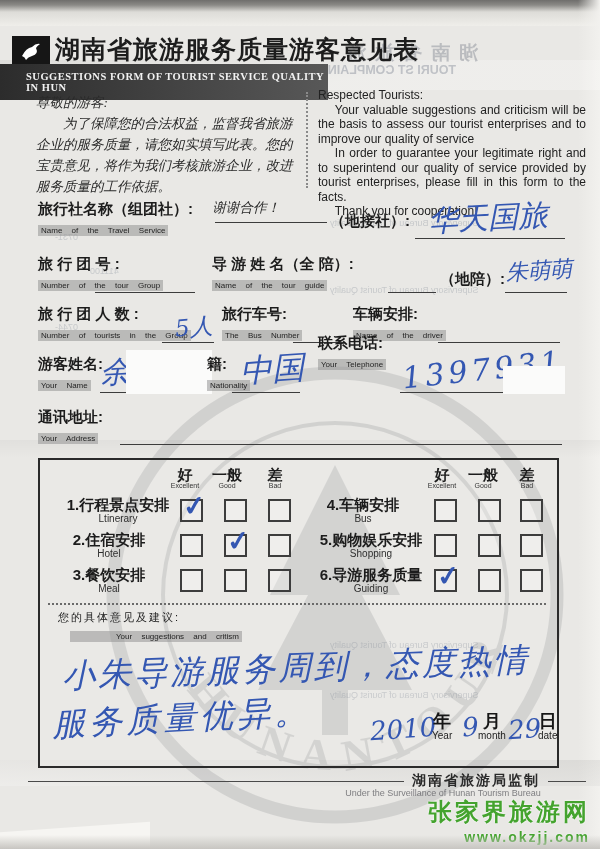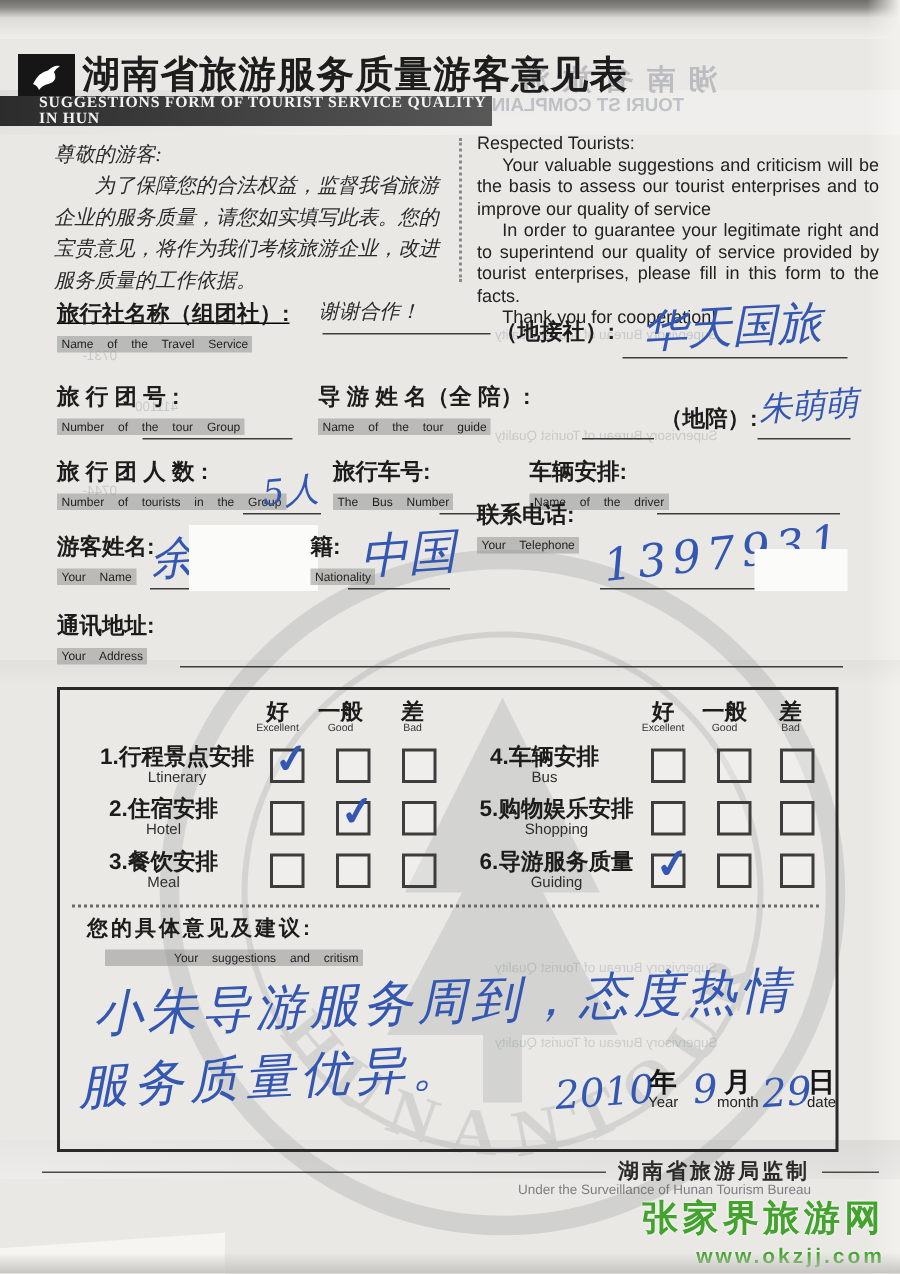--- a/index.html
+++ b/index.html
@@ -12,21 +12,21 @@
   .tear{position:absolute;left:0;bottom:0;width:150px;height:34px;background:#f6f5f2;transform:skewY(-4deg) translateY(12px);}
   .wrinkle{position:absolute;pointer-events:none;}
   .w1{left:0;top:60px;width:600px;height:30px;background:linear-gradient(172deg,rgba(0,0,0,0.05),rgba(255,255,255,0.25) 60%);}
   .w2{left:0;top:440px;width:600px;height:18px;background:linear-gradient(to bottom,rgba(0,0,0,0.035),rgba(255,255,255,0));}
   .w3{left:0;top:760px;width:600px;height:26px;background:linear-gradient(184deg,rgba(0,0,0,0.06),rgba(255,255,255,0.2));}
 
   
   .hdr-logo{position:absolute;left:12px;top:36px;width:38px;height:30px;background:#161616;display:flex;align-items:center;justify-content:center;}
   .hdr-logo svg{display:block;}
   .hdr-title{position:absolute;left:55px;top:33px;font-size:25px;font-weight:bold;color:#1d1d1d;letter-spacing:1px;font-family:"Liberation Sans",sans-serif;}
-  .hdr-enbar{position:absolute;left:0;top:64px;width:328px;height:20px;background:linear-gradient(to right,#2c2c2c,#585858);display:flex;align-items:center;padding-left:26px;box-sizing:border-box;}
+  .hdr-enbar{position:absolute;left:0;top:64px;width:328px;height:36px;background:linear-gradient(to right,#2c2c2c,#585858);display:flex;align-items:center;padding-left:26px;box-sizing:border-box;}
   .hdr-enbar span{color:#f2f2f2;font-family:"Liberation Serif",serif;font-size:10.5px;font-weight:bold;letter-spacing:0.5px;}
 
   
   .ghost{position:absolute;color:rgba(105,112,126,0.35);transform:scaleX(-1);white-space:nowrap;pointer-events:none;}
   .ghost.big{font-size:19px;font-weight:bold;letter-spacing:9px;color:rgba(110,116,128,0.38);}
   .ghost.en{font-size:12.5px;font-weight:bold;color:rgba(120,128,142,0.40);}
   .ghost.tiny{font-size:9px;color:rgba(120,128,142,0.30);}
 
   
   .intro-cn{position:absolute;left:36px;top:92px;width:262px;font-family:"Liberation Serif",serif;font-size:13.5px;line-height:21px;color:#2a2a2a;font-style:italic;}
@@ -50,21 +50,21 @@
   .rhead .cn{font-size:15px;font-weight:bold;color:#1c1c1c;display:block;line-height:15px;}
   .rhead .en{font-size:7px;color:#333;display:block;}
   .ritem{position:absolute;height:30px;}
   .ritem .rlab{position:absolute;text-align:center;}
   .ritem .rlab .cn{font-size:15px;font-weight:bold;color:#1c1c1c;display:block;white-space:nowrap;line-height:16px;}
   .ritem .rlab .en{font-size:10px;color:#2e2e2e;display:block;}
   .box{position:absolute;width:19px;height:19px;border:2px solid #3d3d3d;top:2px;background:rgba(255,255,255,0.25);}
   .box.checked::after{content:"✓";position:absolute;left:1px;top:-11px;font-size:27px;font-weight:bold;color:var(--ink);transform:rotate(-6deg);}
   .rdots{position:absolute;left:8px;top:143px;width:498px;border-top:2px dotted #6a6a6a;}
   .sugg{position:absolute;left:18px;top:150px;}
-  .sugg .cn{font-size:14px;font-weight:bold;letter-spacing:2px;color:#1c1c1c;display:block;}
+  .sugg .cn{font-size:11px;font-weight:normal;letter-spacing:2px;color:#1c1c1c;display:block;}
   .sugg .en{margin-top:2px;margin-left:12px;padding-left:46px;}
   .hand-comment{font-family:"DejaVu Serif",serif;font-style:italic;color:var(--ink);position:absolute;white-space:nowrap;}
   .hc1{left:22px;top:186px;font-size:33px;transform:rotate(-2deg);letter-spacing:3px;}
   .hc2{left:12px;top:236px;font-size:33px;transform:rotate(-3deg);letter-spacing:4px;}
   .dateline{position:absolute;left:330px;top:252px;width:180px;height:44px;}
   .dunit{position:absolute;text-align:center;}
   .dunit .cn{font-size:18px;font-weight:bold;color:#161616;display:block;line-height:18px;}
   .dunit .en{font-size:10px;color:#222;display:block;}
   .dhand{position:absolute;font-family:"DejaVu Serif",serif;font-style:italic;color:var(--ink);font-size:26px;transform:rotate(-4deg);}
 
@@ -130,21 +130,21 @@
     <div class="closing">谢谢合作！</div>
   </div>
   <div class="intro-dots"></div>
   <div class="intro-en">
     <p class="first">Respected Tourists:</p>
     <p>Your valuable suggestions and criticism will be the basis to assess our tourist enterprises and to improve our quality of service</p>
     <p>In order to guarantee your legitimate right and to superintend our quality of service provided by tourist enterprises, please fill in this form to the facts.</p>
     <p>Thank you for cooperation!</p>
   </div>
 
-  <div style="position:absolute;left:38px;top:200px;text-decoration:underline;">
+  <div style="position:absolute;left:38px;top:200px;">
     <span class="lab">旅行社名称（组团社）:</span><br>
     <span class="sub">Name of the Travel Service</span>
   </div>
   <div class="fieldline" style="left:215px;top:222px;width:112px;"></div>
   <div style="position:absolute;left:330px;top:212px;" class="lab">（地接社）:</div>
   <div class="fieldline" style="left:415px;top:238px;width:150px;"></div>
   <div class="hand" style="left:428px;top:198px;font-size:30px;transform:rotate(-3deg);">华天国旅</div>
 
   <div style="position:absolute;left:38px;top:255px;">
     <span class="lab">旅 行 团 号 :</span><br>

